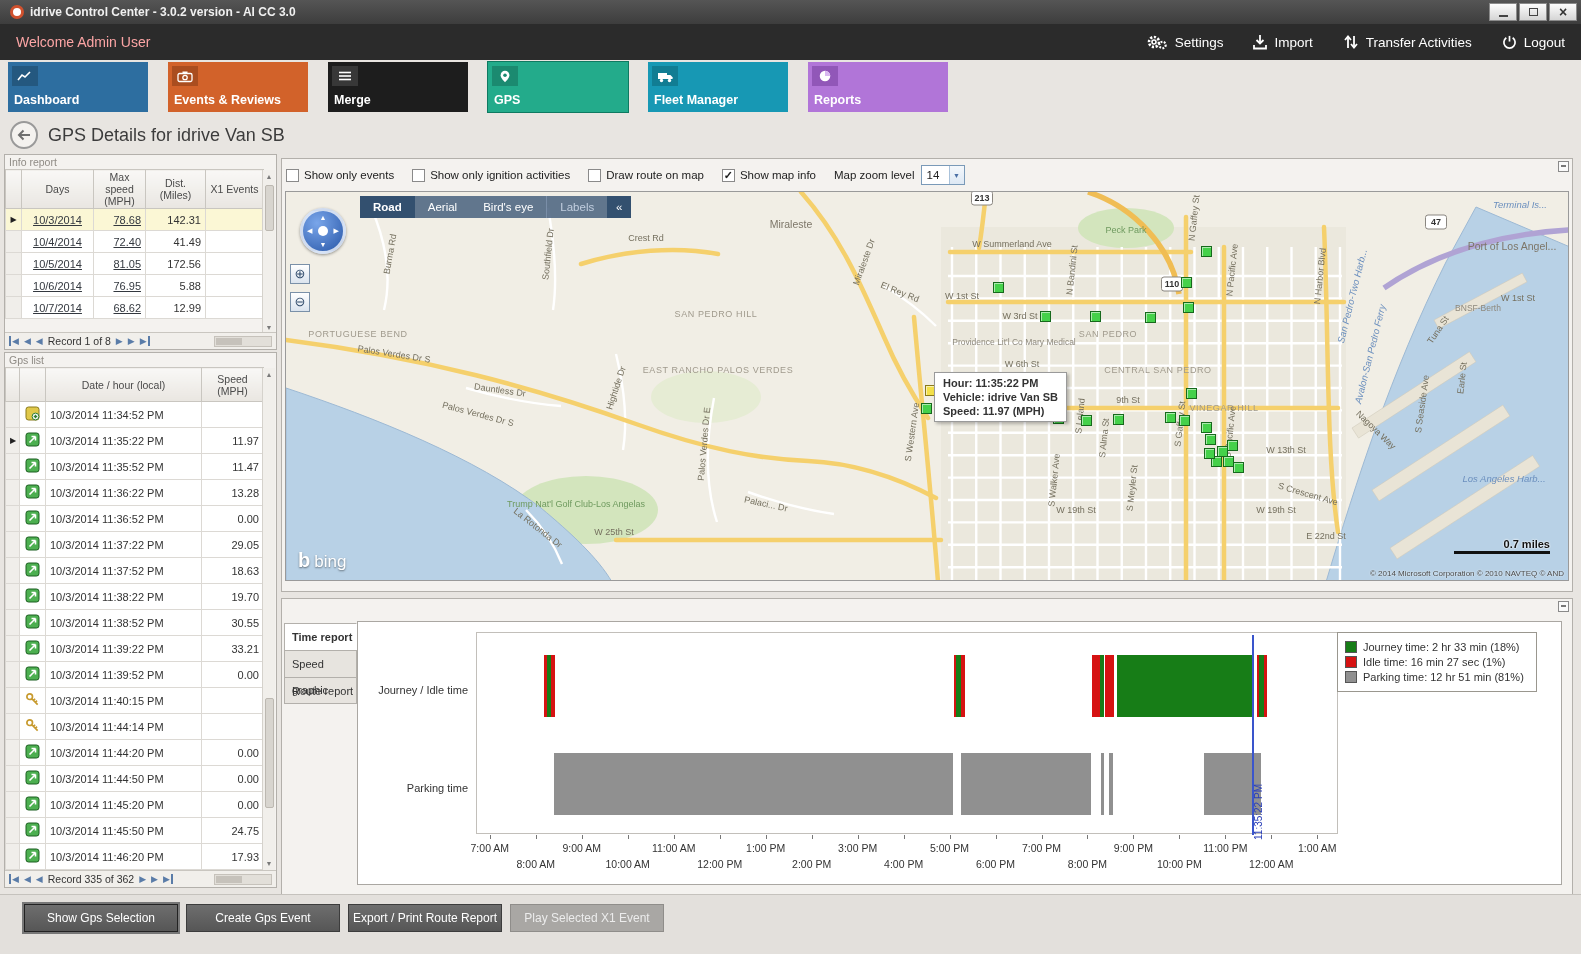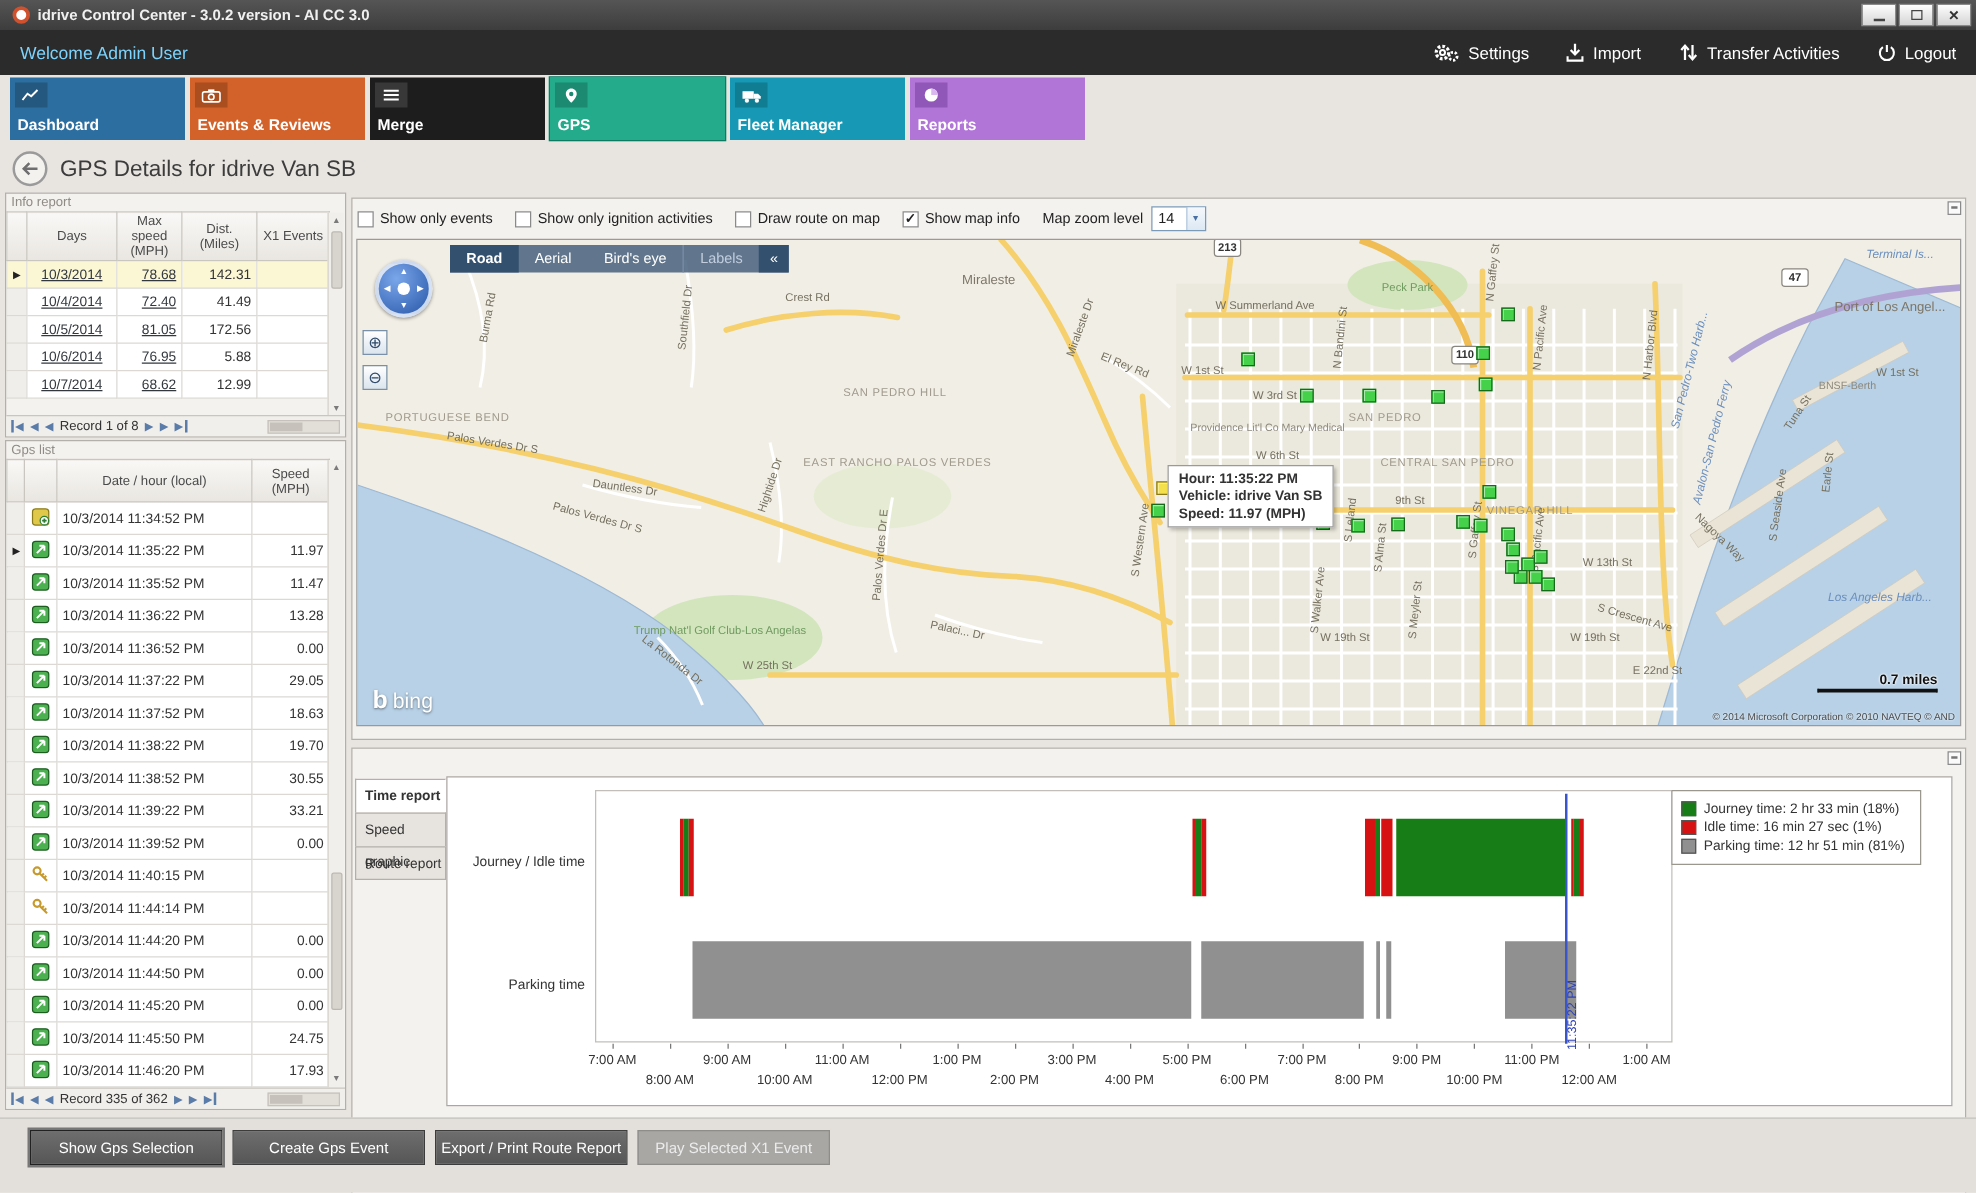--- a/index.html
+++ b/index.html
@@ -14,27 +14,27 @@
   #win-controls { margin-left:auto; display:flex; gap:2px; }
   .winbtn { width:28px; height:18px; background:linear-gradient(#fdfdfd,#d5d5d5); border:1px solid #8a8a8a;
     display:flex; align-items:center; justify-content:center; }
   .glyph-min { width:9px; height:2px; background:#444; margin-top:7px; }
   .glyph-max { width:9px; height:8px; border:1.5px solid #444; }
   .glyph-close { color:#333; font-size:14px; font-weight:bold; line-height:10px; }
 
   
   #menubar { position:absolute; left:0; top:24px; width:1581px; height:36px; background:#2b2b2b;
     display:flex; align-items:center; padding:0 16px; }
-  #welcome { color:#7dd3fc; font-size:14px; }
+  #welcome { color:#fca5a5; font-size:14px; }
   #header-actions { margin-left:auto; display:flex; align-items:center; gap:30px; }
   .menu-action { display:flex; align-items:center; gap:7px; color:#fff; font-size:13.5px; cursor:default; }
   .menu-action .mi { display:flex; align-items:center; }
 
   
-  #tiles { position:absolute; left:8px; top:62px; display:flex; gap:4px; }
+  #tiles { position:absolute; left:8px; top:62px; display:flex; gap:20px; }
   .tile { width:140px; height:50px; position:relative; color:#fff; }
   .tile.sel { outline:1px solid #0e7a61; box-shadow:0 0 0 1px #a8ddcf; }
   .tibox { position:absolute; left:4px; top:4px; width:26px; height:20px; display:flex; align-items:center; justify-content:center; }
   .tlabel { position:absolute; left:6px; bottom:5px; font-size:12.5px; font-weight:bold; }
 
   
   #pagebar { position:absolute; left:0; top:116px; width:1581px; height:38px; display:flex; align-items:center; padding:0 10px; }
   #back-btn { width:28px; height:28px; border-radius:50%; border:2px solid #9a9a9a; background:#f4f2ef;
     display:flex; align-items:center; justify-content:center; margin-right:10px; }
   #page-title { font-size:18px; color:#3c3c3c; font-weight:normal; }

